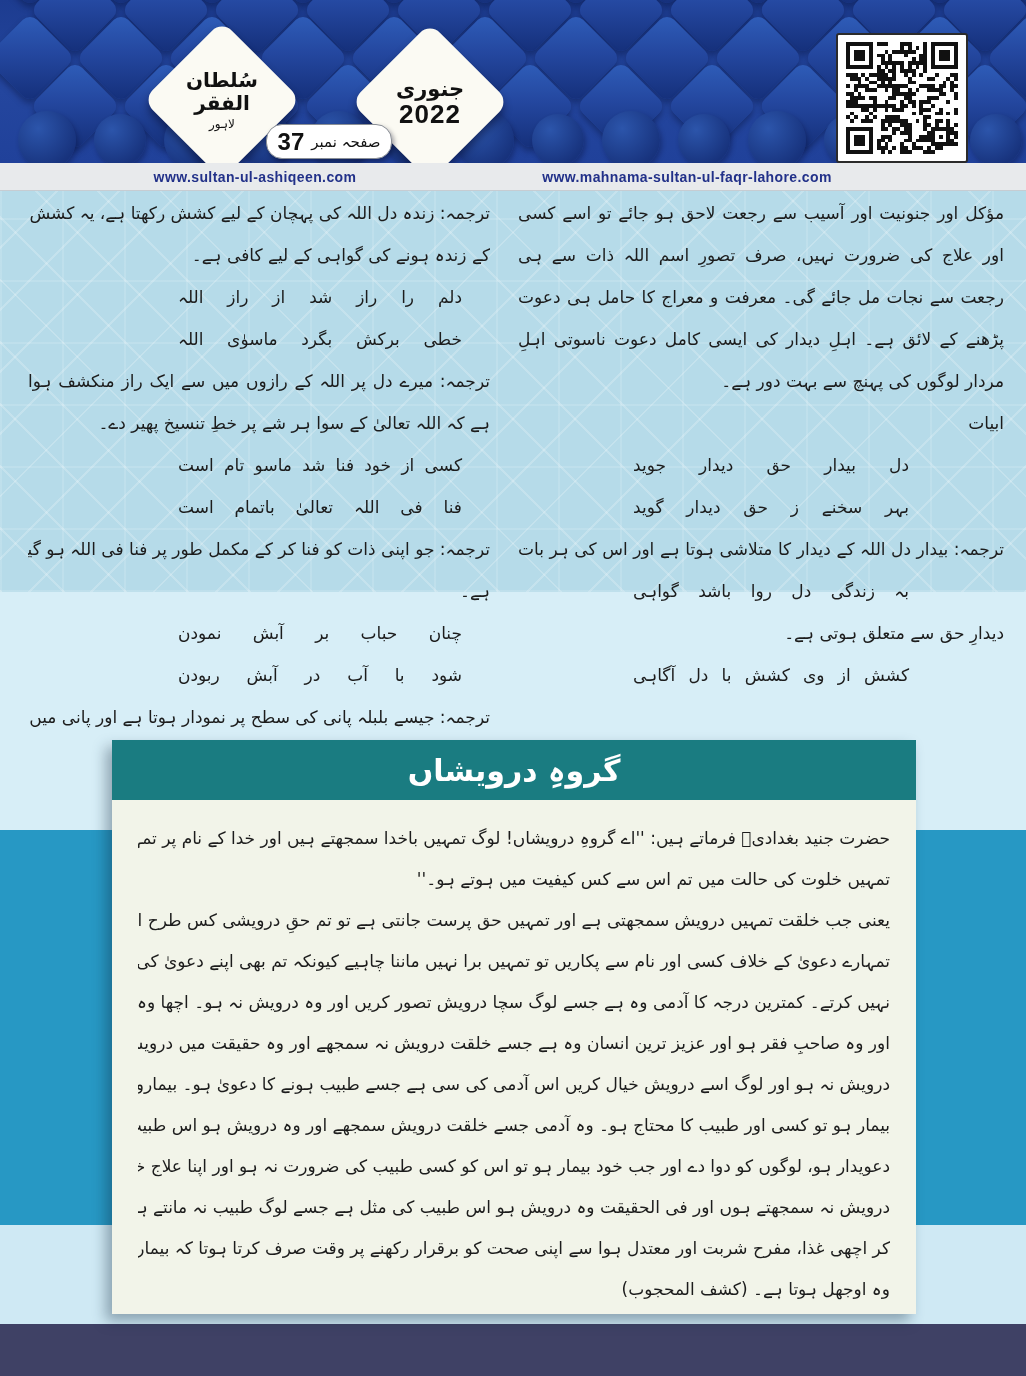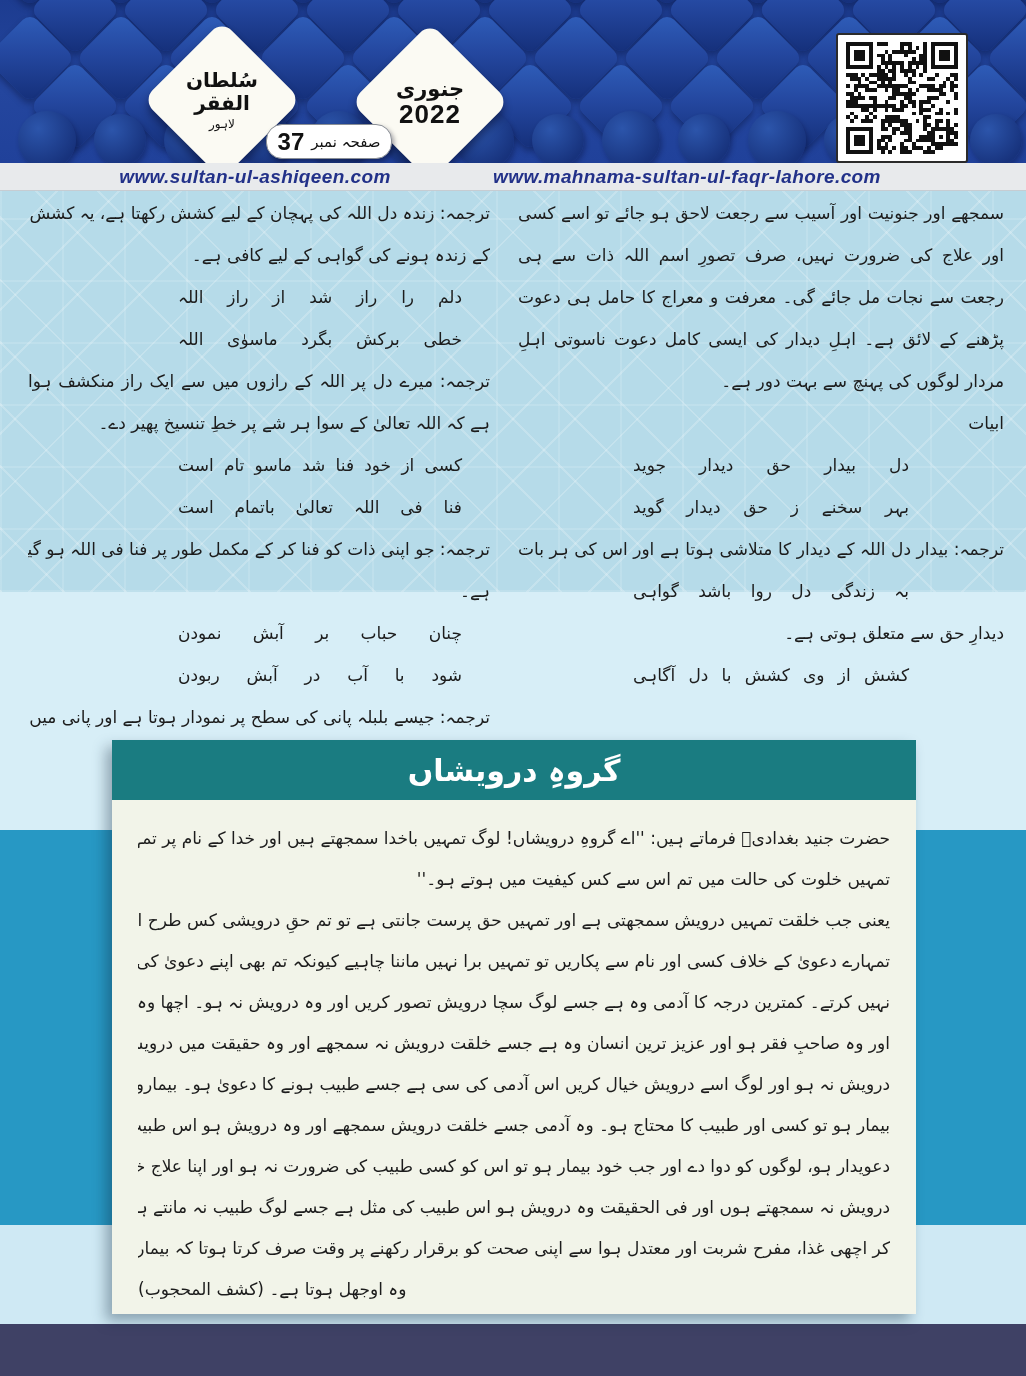--- a/index.html
+++ b/index.html
@@ -58,22 +58,22 @@
   .qr-card{
     position:absolute;left:836px;top:33px;width:128px;height:126px;z-index:6;
     background:#fff;border:2px solid #2b2b2b;border-radius:3px;
     display:flex;align-items:center;justify-content:center;
   }
   
   .urlbar{
     position:absolute;left:0;top:163px;width:1026px;height:27px;
     background:var(--urlbar-bg);border-bottom:1px solid #c6ccd2;
     display:flex;align-items:center;
-    font-family:"Liberation Sans",sans-serif;font-weight:bold;font-style:italic;
-    color:var(--url-text);font-size:19px;letter-spacing:.4px;
+    font-family:"Liberation Sans",sans-serif;font-weight:bold;
+    color:var(--url-text);font-size:14px;letter-spacing:.4px;
   }
   .urlbar .u-left{position:absolute;left:60px;width:390px;text-align:center;}
   .urlbar .u-right{position:absolute;left:452px;width:470px;text-align:center;}
   
   .band{position:absolute;left:0;width:1026px;}
   .band-pattern{
     top:190px;height:402px;background-color:var(--pattern-bg);
     background-image:
       repeating-linear-gradient(45deg,rgba(255,255,255,.20) 0 2px,transparent 2px 44px),
       repeating-linear-gradient(-45deg,rgba(255,255,255,.20) 0 2px,transparent 2px 44px),
@@ -109,21 +109,21 @@
     color:#fff;font-size:30px;font-weight:bold;direction:rtl;
   }
   .article-body{
     height:514px;background:var(--cream-box);box-sizing:border-box;
     padding:18px 26px 0 26px;direction:rtl;color:var(--text-black);
     font-size:17px;
   }
   .article-body .arow{height:41px;line-height:41px;overflow:hidden;white-space:nowrap;}
   .arow.full{text-align:justify;text-align-last:justify;}
   .arow.start{text-align:right;}
-  .arow.center{text-align:left;}
+  .arow.center{text-align:right;}
 </style>
 </head>
 <body>
 
 <div class="page">
 
   <div class="band band-pattern"></div>
   <div class="band band-plain"></div>
   <div class="band band-mid"></div>
   <div class="band band-lower"></div>
@@ -635,21 +635,21 @@
         </svg>
     </div>
   </div>
 
   <div class="urlbar">
     <span class="u-left">www.sultan-ul-ashiqeen.com</span>
     <span class="u-right">www.mahnama-sultan-ul-faqr-lahore.com</span>
   </div>
 
   <div class="col col-right">
-    <div class="row full">سمجھے اور جنونیت اور آسیب سے رجعت لاحق ہو جائے تو اسے کسی</div>
+    <div class="row full">مؤکل اور جنونیت اور آسیب سے رجعت لاحق ہو جائے تو اسے کسی</div>
     <div class="row full">اور علاج کی ضرورت نہیں، صرف تصورِ اسم اللہ ذات سے ہی</div>
     <div class="row full">رجعت سے نجات مل جائے گی۔ معرفت و معراج کا حامل ہی دعوت</div>
     <div class="row full">پڑھنے کے لائق ہے۔ اہلِ دیدار کی ایسی کامل دعوت ناسوتی اہلِ</div>
     <div class="row start">مردار لوگوں کی پہنچ سے بہت دور ہے۔</div>
     <div class="row heading">ابیات</div>
     <div class="row poem">دل بیدار حق دیدار جوید</div>
     <div class="row poem">بہر سخنے ز حق دیدار گوید</div>
     <div class="row full">ترجمہ: بیدار دل اللہ کے دیدار کا متلاشی ہوتا ہے اور اس کی ہر بات</div>
     <div class="row poem">بہ زندگی دل روا باشد گواہی</div>
     <div class="row start">دیدارِ حق سے متعلق ہوتی ہے۔</div>

